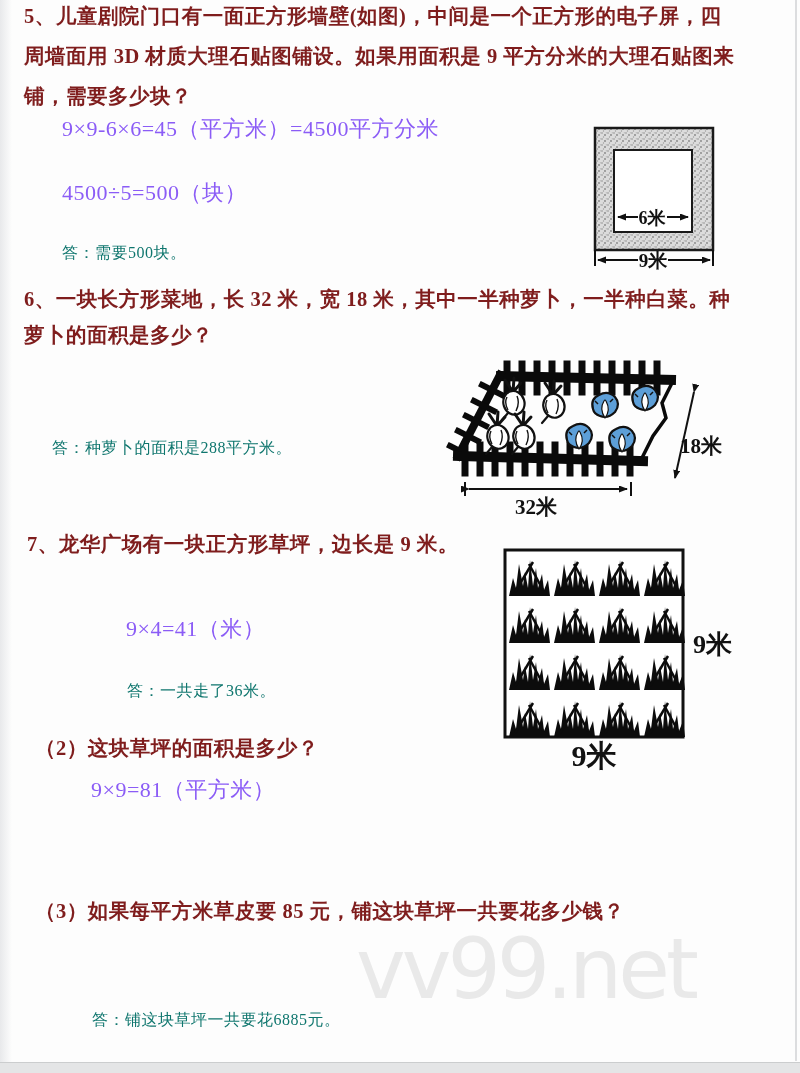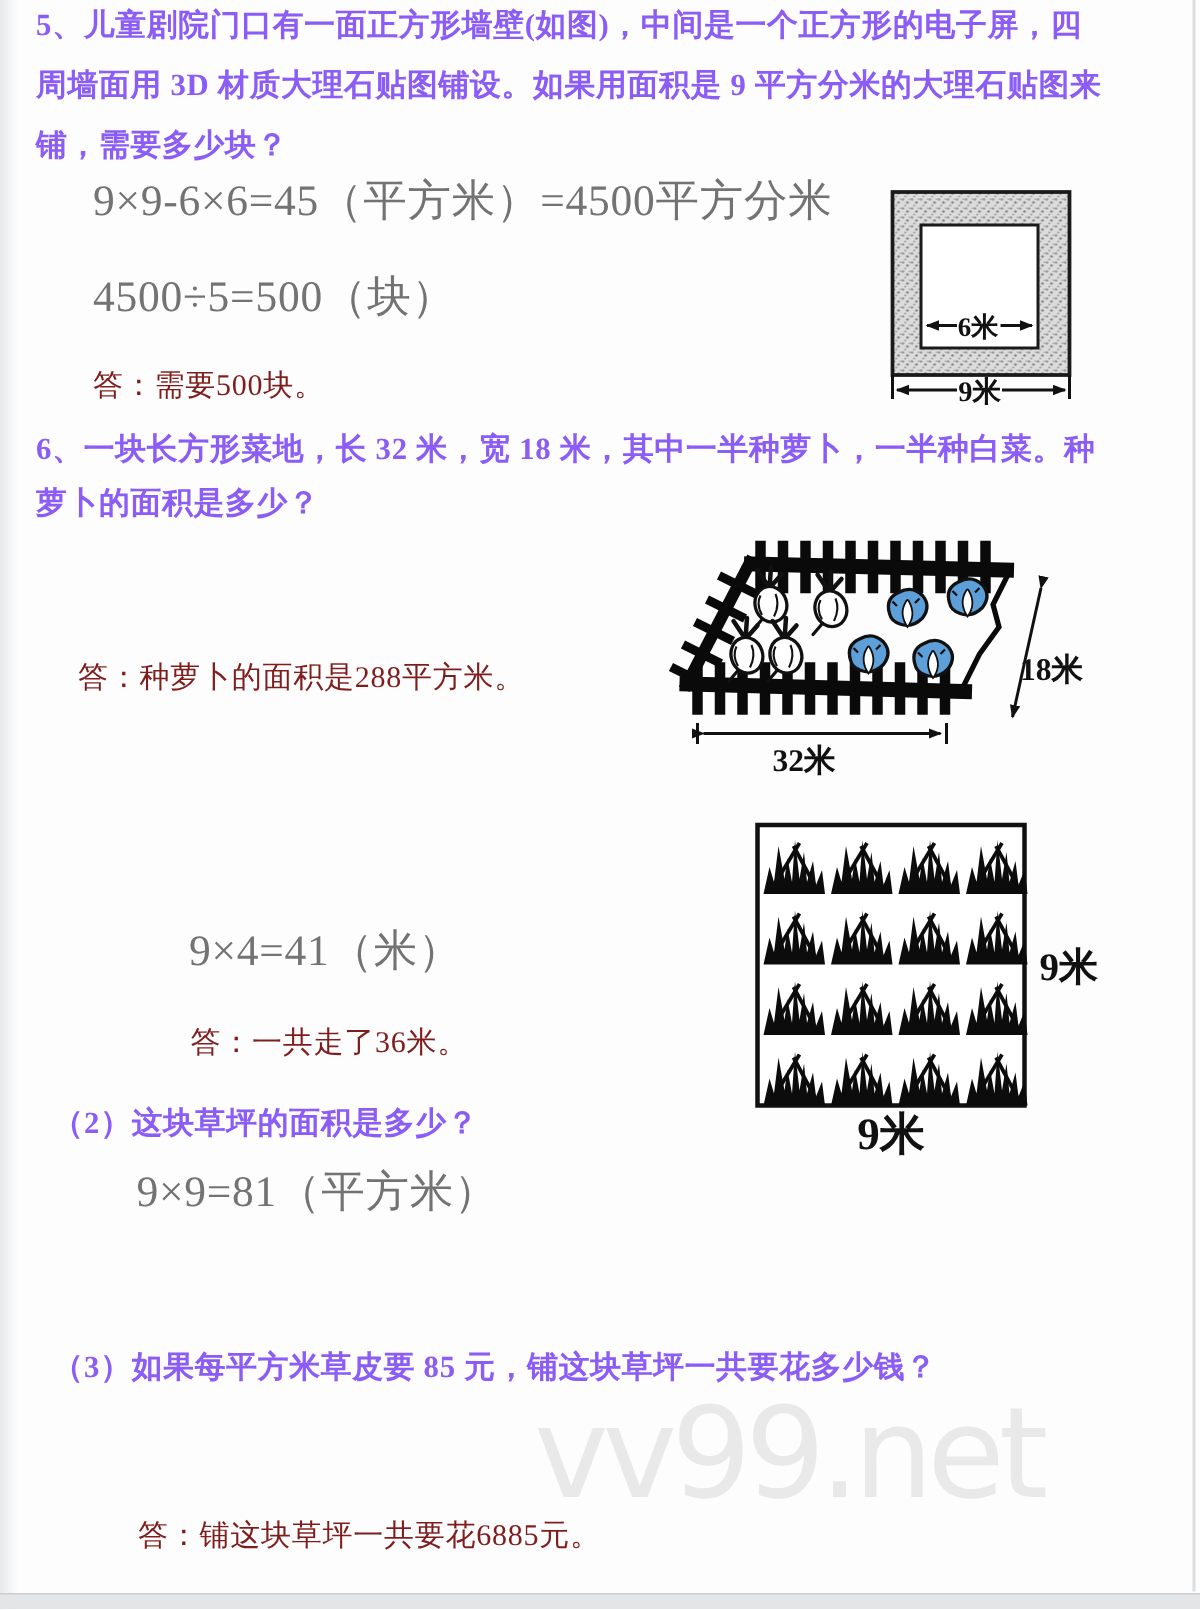--- a/index.html
+++ b/index.html
@@ -3,24 +3,24 @@
 <meta charset="utf-8">
 <style>
   html,body{margin:0;padding:0;background:#fff;}
   .page{position:relative;width:800px;height:1073px;background:#fdfdfd;overflow:hidden;
         font-family:"Liberation Serif",serif;}
   .edge-left{position:absolute;left:0;top:0;bottom:0;width:12px;
         background:linear-gradient(90deg,#e8e9eb,#fdfdfd);}
   .edge-right{position:absolute;right:3px;top:0;bottom:12px;width:2px;background:#dcdddf;}
   .bottom-strip{position:absolute;left:0;right:0;bottom:0;height:10px;
         background:#e4e5e6;border-top:1px solid #cbcdce;}
-  .ptext{position:absolute;font-size:20.5px;font-weight:700;color:#8b5cf6;
+  .ptext{position:absolute;font-size:20.5px;font-weight:700;color:#7f1d1d;
         letter-spacing:.5px;white-space:nowrap;font-family:Liberation Serif, serif;}
-  .work{position:absolute;font-size:29px;color:#737373;white-space:nowrap;letter-spacing:.5px;}
-  .ans{position:absolute;font-size:20px;color:#7f1d1d;white-space:nowrap;letter-spacing:.5px;}
+  .work{position:absolute;font-size:22px;color:#8b5cf6;white-space:nowrap;letter-spacing:.5px;}
+  .ans{position:absolute;font-size:16px;color:#0f766e;white-space:nowrap;letter-spacing:.5px;}
   .watermark{position:absolute;left:356px;top:920px;font-family:"DejaVu Sans",sans-serif;
         font-weight:normal;font-size:84px;letter-spacing:-4px;color:#e9e9e9;user-select:none;}
   .diagram{position:absolute;}
   svg text{font-family:"Liberation Serif",serif;font-weight:bold;fill:#111;}
 </style>
 </head>
 <body>
 
 <div class="page">
 
@@ -143,20 +143,21 @@
       <text x="237" y="97" font-size="21">18米</text>
     </g>
     <g>
       <line x1="22" y1="126" x2="22" y2="140" stroke="#111" stroke-width="2"></line>
       <line x1="188" y1="126" x2="188" y2="140" stroke="#111" stroke-width="2"></line>
       <line x1="26" y1="133" x2="184" y2="133" stroke="#111" stroke-width="2" marker-start="url(#aw2)" marker-end="url(#aw2)"></line>
       <text x="93" y="158" font-size="21" text-anchor="middle">32米</text>
     </g>
   </svg>
 
+  <div class="ptext" style="left:27px;top:530px">7、龙华广场有一块正方形草坪，边长是 9 米。</div>
   <div class="work" style="left:126px;top:614px">9×4=41（米）</div>
   <div class="ans" style="left:127px;top:681px">答：一共走了36米。</div>
   <div class="ptext" style="left:35px;top:734px">（2）这块草坪的面积是多少？</div>
   <div class="work" style="left:91px;top:775px">9×9=81（平方米）</div>
   <div class="ptext" style="left:35px;top:897px">（3）如果每平方米草皮要 85 元，铺这块草坪一共要花多少钱？</div>
   <div class="ans" style="left:92px;top:1010px">答：铺这块草坪一共要花6885元。</div>
 
   <svg class="diagram" style="left:493px;top:538px" width="260" height="240" viewBox="0 0 260 240">
     <defs>
       <g id="tuft">

